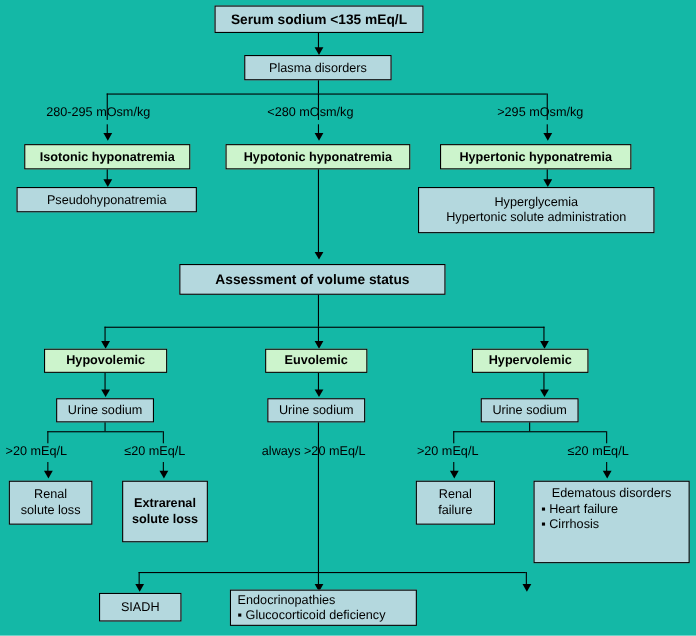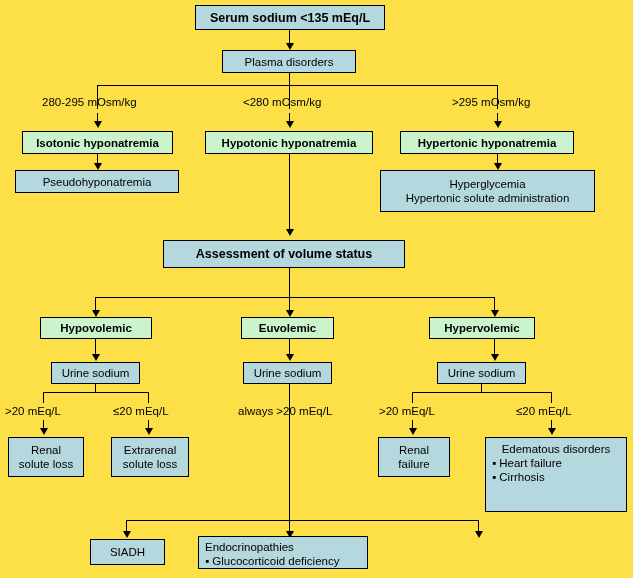--- a/index.html
+++ b/index.html
@@ -1,19 +1,19 @@
 <!DOCTYPE html>
 <html><head>
 <meta charset="utf-8">
 <style>
   html,body{margin:0;padding:0;background:#ffffff;}
   #canvas{
     position:relative;
     width:633px;height:578px;
-    background:#fde047;
+    background:#14b8a6;
     font-family:"Liberation Sans", sans-serif;
     overflow:hidden;
   }
   .box{
     position:absolute;
     box-sizing:border-box;
     border:1px solid #000000;
     display:flex;
     flex-direction:column;
     align-items:center;
@@ -155,21 +155,21 @@
   <div class="lbl" style="left:113px;top:405px;">≤20 mEq/L</div>
   <div class="line v" style="left:43px;top:420px;height:10px;"></div>
   <div class="arrow" style="left:40px;top:428px;"></div>
   <div class="line v" style="left:148px;top:420px;height:10px;"></div>
   <div class="arrow" style="left:145px;top:428px;"></div>
 
   <div class="box blue" style="left:8px;top:437px;width:76px;height:40px;">
     <span>Renal</span>
     <span>solute loss</span>
   </div>
-  <div class="box blue" style="left:111px;top:437px;width:78px;height:40px;">
+  <div class="box blue" style="left:111px;top:437px;width:78px;height:56px;font-weight:bold;">
     <span>Extrarenal</span>
     <span>solute loss</span>
   </div>
 
   <div class="lbl" style="left:238px;top:405px;">always &gt;20 mEq/L</div>
   <div class="line v" style="left:289px;top:384px;height:148px;"></div>
 
   <div class="line v" style="left:481px;top:384px;height:8px;"></div>
   <div class="line h" style="left:412px;top:392px;width:139px;"></div>
   <div class="line v" style="left:412px;top:392px;height:11px;"></div>
@@ -196,19 +196,19 @@
   <div class="line v" style="left:126px;top:520px;height:13px;"></div>
   <div class="line v" style="left:478px;top:520px;height:13px;"></div>
   <div class="arrow" style="left:123px;top:531px;"></div>
   <div class="arrow" style="left:286px;top:531px;"></div>
   <div class="arrow" style="left:475px;top:531px;"></div>
 
   <div class="box blue" style="left:90px;top:539px;width:75px;height:26px;">
     <span>SIADH</span>
   </div>
 
-  <div class="box blue left" style="left:198px;top:536px;width:170px;height:33px;padding:3px 6px;justify-content:flex-start;">
+  <div class="box blue left" style="left:209px;top:536px;width:170px;height:33px;padding:3px 6px;justify-content:center;">
     <span>Endocrinopathies</span>
     <span class="bullet">▪ Glucocorticoid deficiency</span>
   </div>
 
 
 </div>
 
 </body></html>

